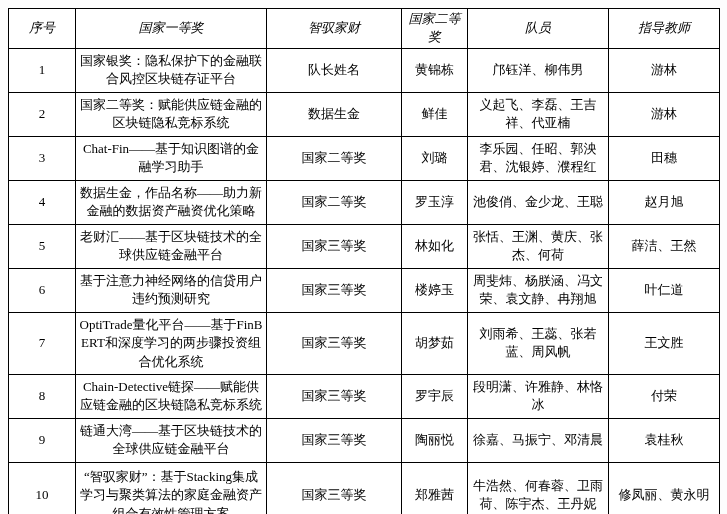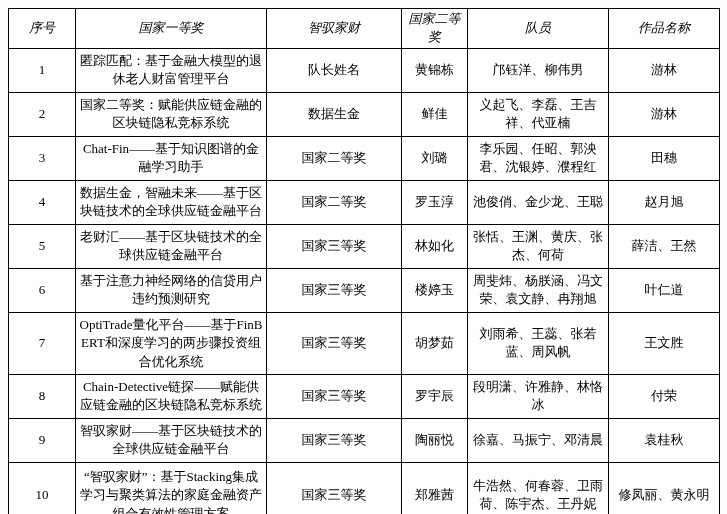--- a/index.html
+++ b/index.html
@@ -57,26 +57,26 @@
         <col class="c-members">
         <col class="c-advisor">
     </colgroup>
     <tbody>
       <tr class="header-row">
         <th>序号</th>
         <th>国家一等奖</th>
         <th>智驭家财</th>
         <th>国家二等奖</th>
         <th>队员</th>
-        <th>作品名称</th>
+        <th>指导教师</th>
       </tr>
 
       <tr class="data-row">
         <td>1</td>
-        <td>匿踪匹配：基于金融大模型的退休老人财富管理平台</td>
+        <td>国家银奖：隐私保护下的金融联合风控区块链存证平台</td>
         <td>队长姓名</td>
         <td>黄锦栋</td>
         <td>邝钰洋、柳伟男</td>
         <td>游林</td>
       </tr>
 
       <tr class="data-row">
         <td>2</td>
         <td>国家二等奖：赋能供应链金融的区块链隐私竞标系统</td>
         <td>数据生金</td>
@@ -89,21 +89,21 @@
         <td>3</td>
         <td>Chat-Fin——基于知识图谱的金融学习助手</td>
         <td>国家二等奖</td>
         <td>刘璐</td>
         <td>李乐园、任昭、郭泱君、沈银婷、濮程红</td>
         <td>田穗</td>
       </tr>
 
       <tr class="data-row">
         <td>4</td>
-        <td>数据生金，智融未来——基于区块链技术的全球供应链金融平台</td>
+        <td>数据生金，作品名称——助力新金融的数据资产融资优化策略</td>
         <td>国家二等奖</td>
         <td>罗玉淳</td>
         <td>池俊俏、金少龙、王聪</td>
         <td>赵月旭</td>
       </tr>
 
       <tr class="data-row">
         <td>5</td>
         <td>老财汇——基于区块链技术的全球供应链金融平台</td>
         <td>国家三等奖</td>
@@ -134,21 +134,21 @@
         <td>8</td>
         <td>Chain-Detective链探——赋能供应链金融的区块链隐私竞标系统</td>
         <td>国家三等奖</td>
         <td>罗宇辰</td>
         <td>段明潇、许雅静、林恪冰</td>
         <td>付荣</td>
       </tr>
 
       <tr class="data-row">
         <td>9</td>
-        <td>智驭家财——基于区块链技术的全球供应链金融平台</td>
+        <td>链通大湾——基于区块链技术的全球供应链金融平台</td>
         <td>国家三等奖</td>
         <td>陶丽悦</td>
         <td>徐嘉、马振宁、邓清晨</td>
         <td>袁桂秋</td>
       </tr>
 
       <tr class="data-row taller">
         <td>10</td>
         <td>“智驭家财”：基于Stacking集成学习与聚类算法的家庭金融资产组合有效性管理方案</td>
         <td>国家三等奖</td>

